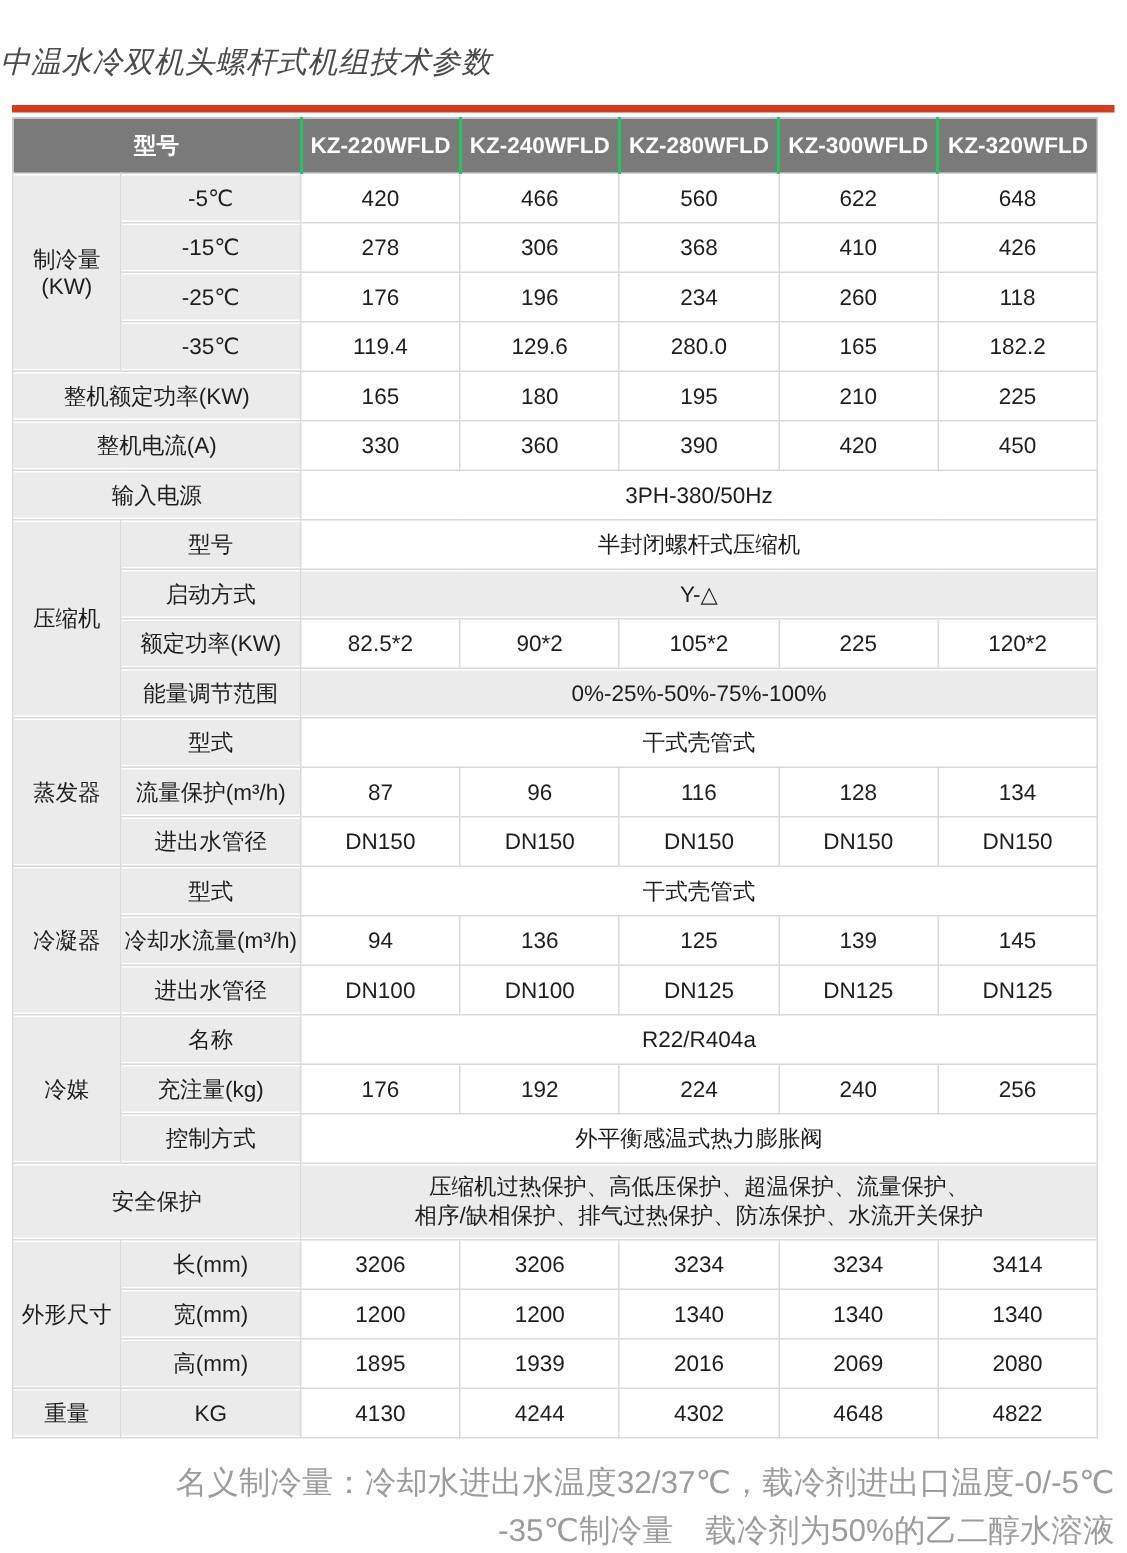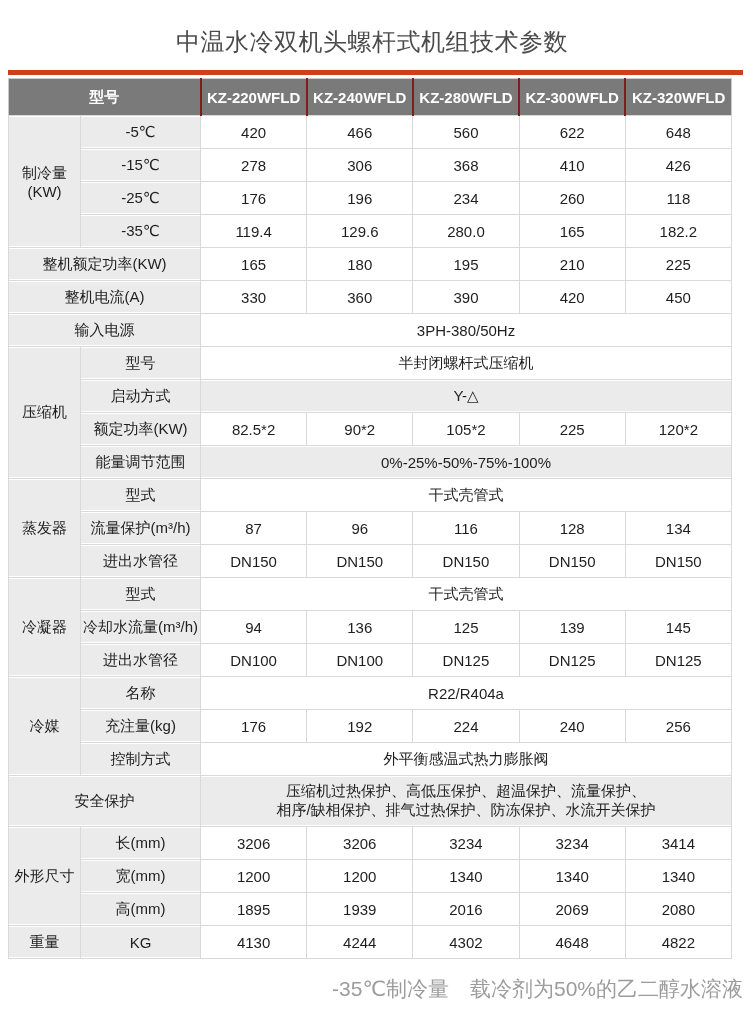--- a/index.html
+++ b/index.html
@@ -5,26 +5,27 @@
   html, body {
     margin: 0; padding: 0;
     width: 751px; height: 1035px;
     background: #ffffff;
     font-family: "Liberation Sans", "DejaVu Sans", sans-serif;
   }
   .page { width: 751px; height: 1035px; overflow: hidden; }
 
   .title {
     padding: 27px 7px 0 0;
-    text-align: center;
-    font-size: 24px;
+    text-align: left;
+    font-size: 20px;
     line-height: 30px;
     color: #4b4b4b;
     font-weight: 500;
     letter-spacing: 0.5px;
+    font-style: italic;
   }
 
   .accent-bar {
     margin: 13px 8px 0 8px;
     height: 5px;
     background: #cf3e20;
   }
 
   table.spec {
     margin: 3px 0 0 8px;
@@ -35,21 +36,21 @@
   }
   table.spec th {
     background: #7a7a7a;
     color: #ffffff;
     font-size: 15px;
     font-weight: 700;
     height: 36px;
     padding: 0 2px;
     text-align: center;
   }
-  table.spec th + th { border-left: 2px solid #7f1d1d; }
+  table.spec th + th { border-left: 2px solid #22c55e; }
   table.spec td {
     border: 1px solid #d9d9d9;
     font-size: 15px;
     color: #1e1e1e;
     text-align: center;
     height: 32px;
     padding: 0 2px;
     white-space: pre-line;
     overflow: hidden;
   }
@@ -267,15 +268,16 @@
           <td class="v">4130</td>
           <td class="v">4244</td>
           <td class="v">4302</td>
           <td class="v">4648</td>
           <td class="v">4822</td>
         </tr>
       </tbody>
   </table>
 
   <div class="footer" style="color: rgb(156, 156, 156);">
+    <div>名义制冷量：冷却水进出水温度32/37℃，载冷剂进出口温度-0/-5℃</div>
     <div>-35℃制冷量　载冷剂为50%的乙二醇水溶液</div>
   </div>
 </div>
 
 </body></html>

